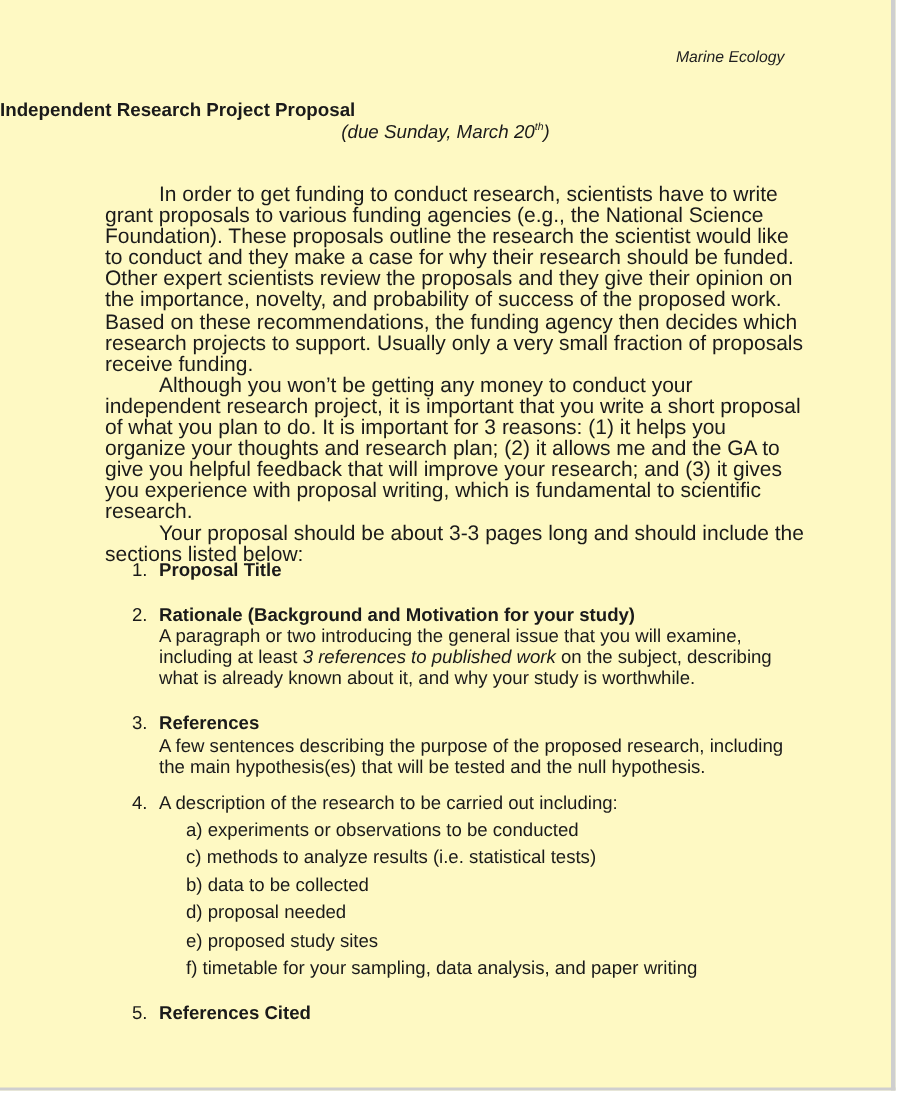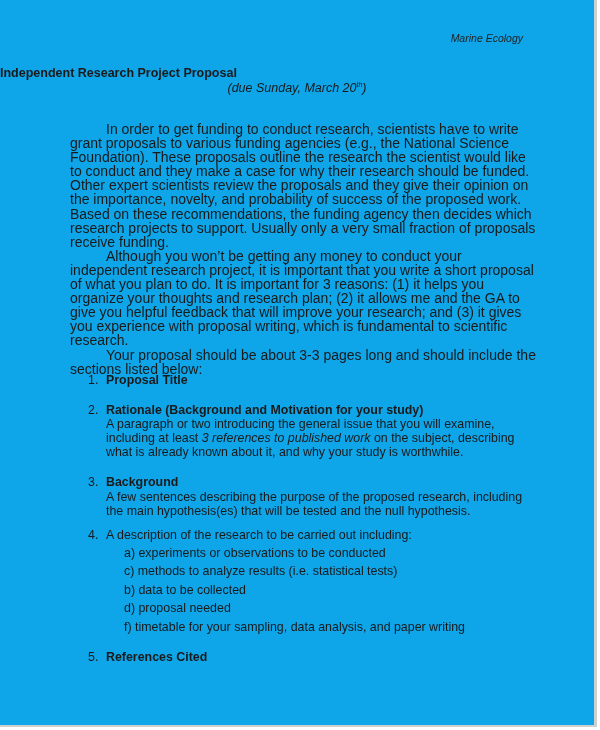--- a/index.html
+++ b/index.html
@@ -5,21 +5,21 @@
   html, body { margin: 0; padding: 0; }
   body {
     width: 600px; height: 730px; overflow: hidden;
     background: #ffffff;
     font-family: "Liberation Sans", sans-serif;
     color: #1a1a1a;
   }
   .page {
     position: relative;
     width: 597px; height: 727px;
-    background: #0ea5e9;
+    background: #fef9c3;
     border-right: 3px solid #cfcfcf;
     border-bottom: 2px solid #cfcfcf;
     box-sizing: border-box;
   }
   .header-right {
     position: absolute; top: 32px; right: 71px;
     font-size: 10.5px; font-style: italic; color: #222;
   }
   .title {
     position: absolute; top: 66px; left: 0; right: 0;
@@ -72,31 +72,32 @@
       <span class="num">1.</span>
       <div class="head">Proposal Title</div>
     </li>
     <li class="section s2">
       <span class="num">2.</span>
       <div class="head">Rationale (Background and Motivation for your study)</div>
       <div class="desc"><span>A paragraph or two introducing the general issue that you will examine, including at least </span><em>3 references to published work</em><span> on the subject, describing what is already known about it, and why your study is worthwhile.</span></div>
     </li>
     <li class="section s3">
       <span class="num">3.</span>
-      <div class="head">Background</div>
+      <div class="head">References</div>
       <div class="desc">A few sentences describing the purpose of the proposed research, including the main hypothesis(es) that will be tested and the null hypothesis.</div>
     </li>
     <li class="section s4">
       <span class="num">4.</span>
       <div class="desc">A description of the research to be carried out including:</div>
       <ul class="subitems">
         <li>a) experiments or observations to be conducted</li>
         <li>c) methods to analyze results (i.e. statistical tests)</li>
         <li>b) data to be collected</li>
         <li>d) proposal needed</li>
+        <li>e) proposed study sites</li>
         <li>f) timetable for your sampling, data analysis, and paper writing</li>
       </ul>
     </li>
     <li class="section s5">
       <span class="num">5.</span>
       <div class="head">References Cited</div>
     </li>
   </ol>
 
 </div>

